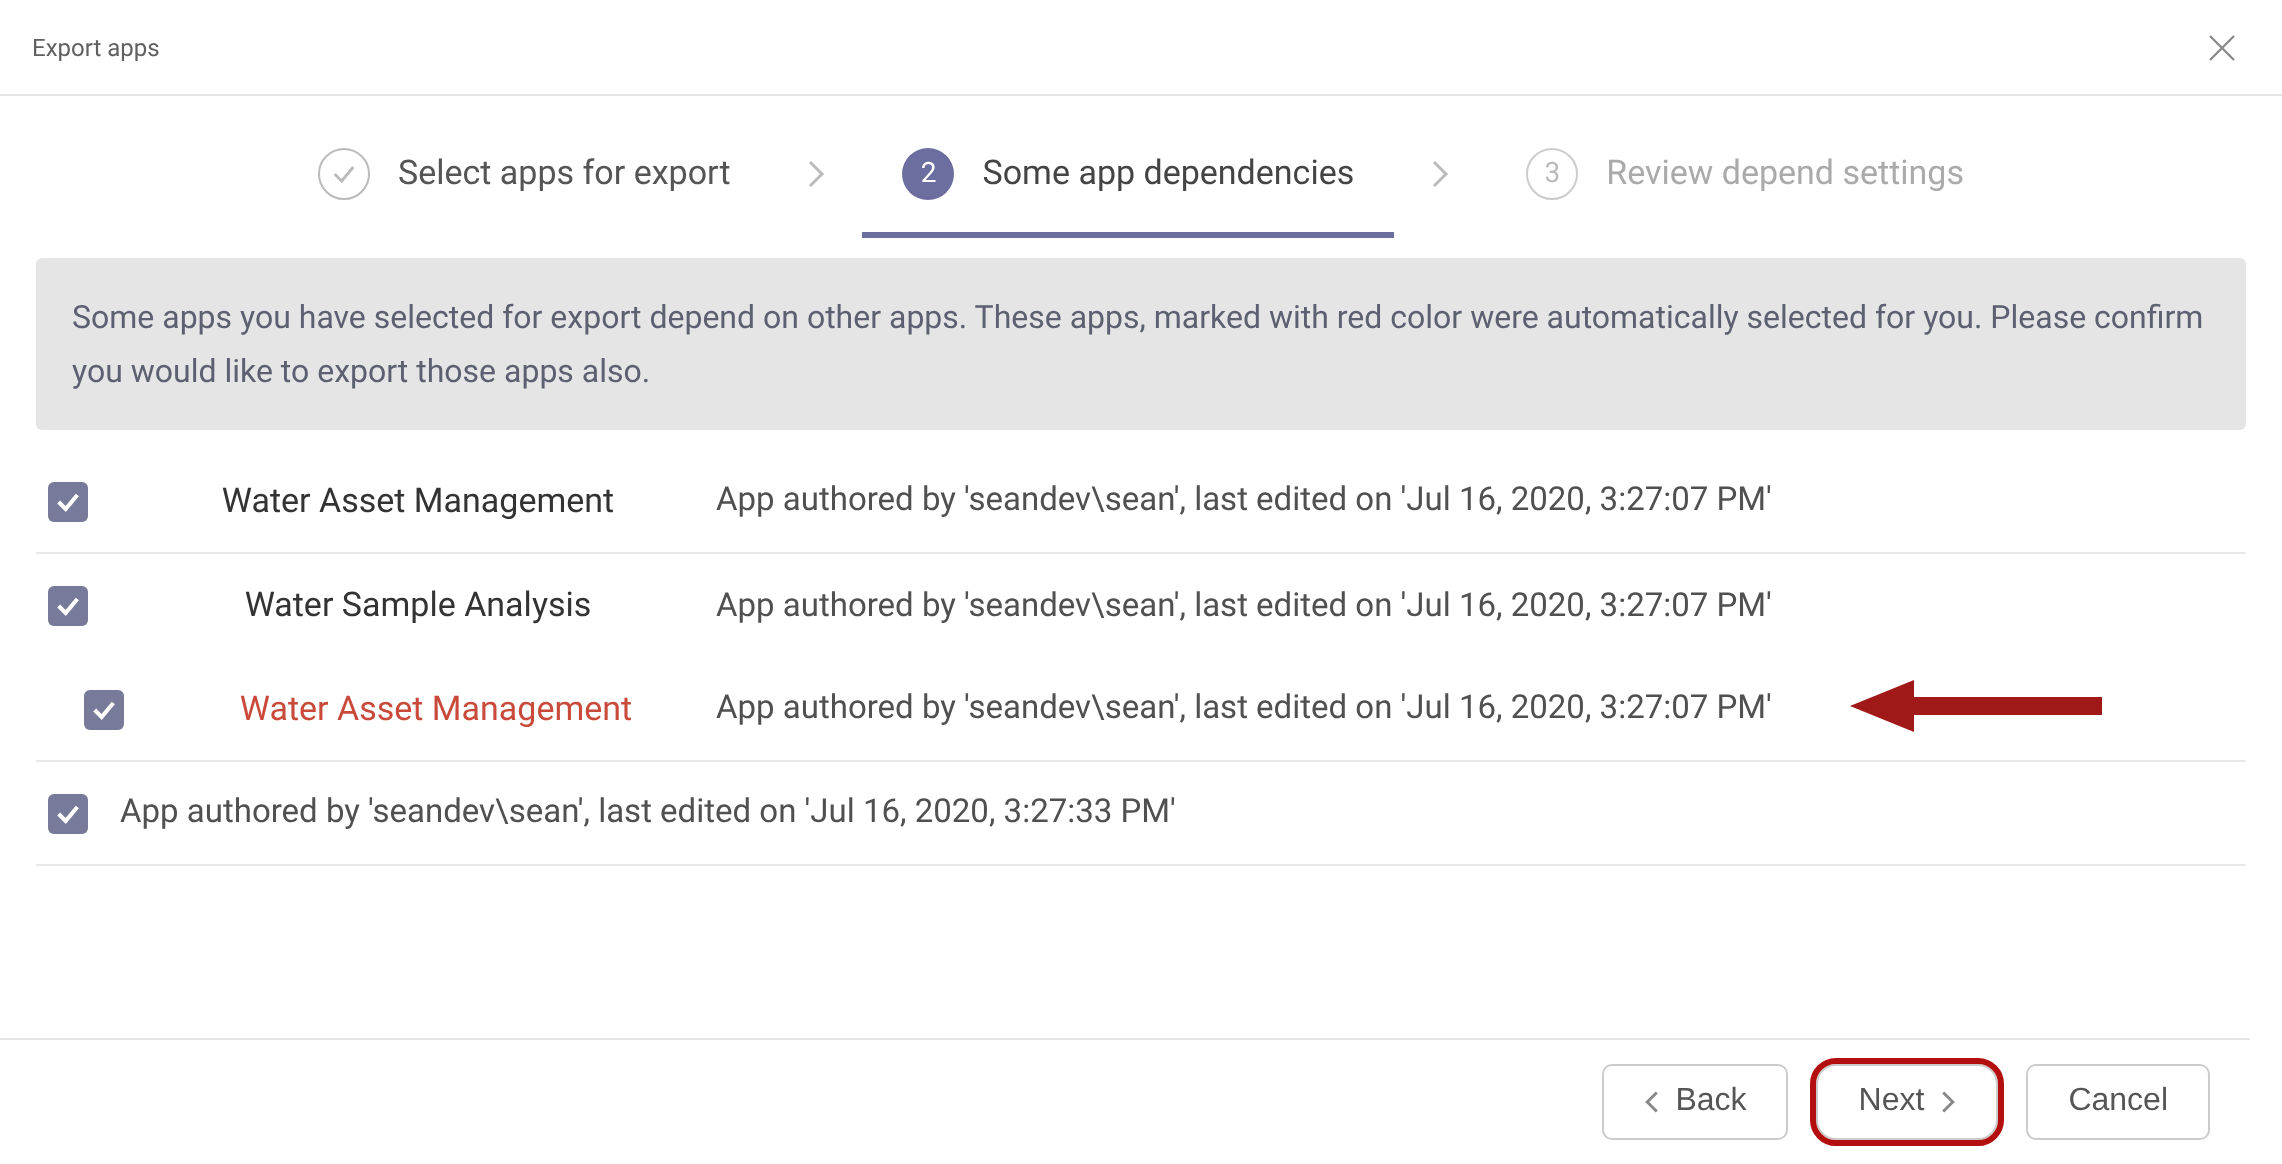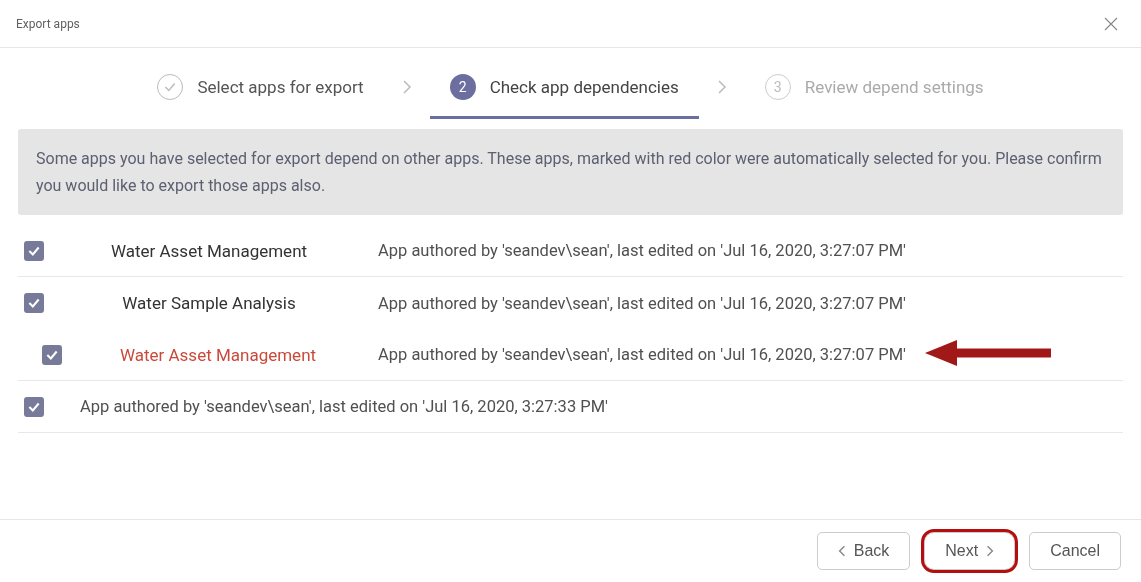--- a/index.html
+++ b/index.html
@@ -137,39 +137,38 @@
     width: 298px;
     font-size: 17px;
     color: #333;
     flex-shrink: 0;
   }
   .app-name.dependency { color: #c94a3b; }
   .app-row.indent .app-name { width: 280px; }
   .app-detail {
     font-size: 16.5px;
     color: #505050;
-    margin-left: 20px;
   }
 
   
   .arrow-annotation {
     position: absolute;
     right: 70px;
     top: 50%;
     transform: translateY(-50%);
     pointer-events: none;
   }
   .arrow-annotation svg { width: 130px; height: 34px; }
 
   
   .footer {
     position: absolute;
     bottom: 0;
     left: 0;
-    right: 0;
+    right: 16px;
     border-top: 1px solid #e6e6e6;
     padding: 12px 20px;
     display: flex;
     justify-content: flex-end;
     gap: 14px;
     background: #fff;
   }
   .btn {
     border: 1px solid #ccc;
     background: #fff;
@@ -210,21 +209,21 @@
     </div>
     <div class="step-label">Select apps for export</div>
   </div>
   <div class="step-sep">
     <svg viewBox="0 0 10 16">
         <path d="M2 2 L8 8 L2 14" stroke="currentColor" stroke-width="1.5" fill="none"></path>
       </svg>
   </div>
   <div class="step active">
     <div class="step-circle active">2</div>
-    <div class="step-label">Check app dependencies</div>
+    <div class="step-label">Some app dependencies</div>
   </div>
   <div class="step-sep">
     <svg viewBox="0 0 10 16">
         <path d="M2 2 L8 8 L2 14" stroke="currentColor" stroke-width="1.5" fill="none"></path>
       </svg>
   </div>
   <div class="step pending">
     <div class="step-circle pending">3</div>
     <div class="step-label">Review depend settings</div>
   </div>

